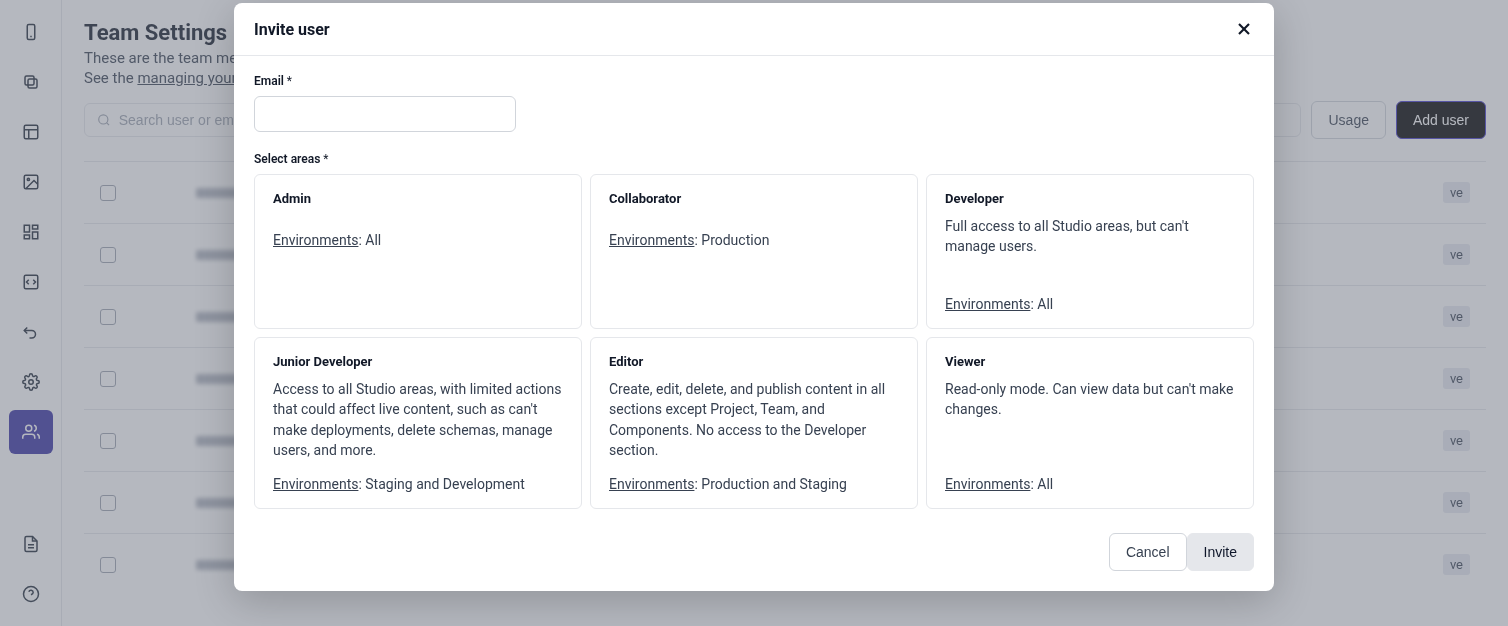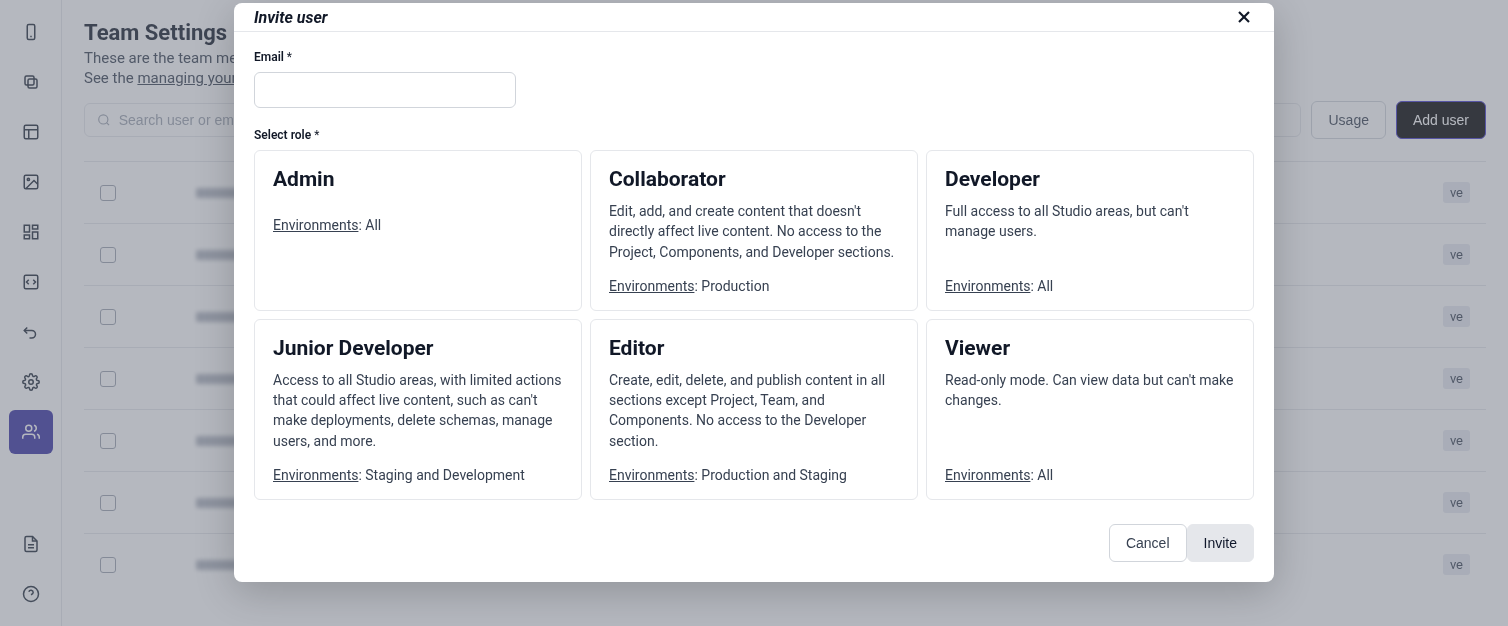--- a/index.html
+++ b/index.html
@@ -135,23 +135,22 @@
       border-radius: 8px;
       margin-top: 3px;
       box-shadow: 0 10px 40px rgba(0,0,0,0.2);
       display: flex;
       flex-direction: column;
     }
     .modal-header {
       display: flex;
       align-items: center;
       justify-content: space-between;
-      padding: 4px 20px;
+      padding: 16px 20px;
       border-bottom: 1px solid #e5e7eb;
-      font-style: italic;
     }
     .modal-title { font-size: 16px; font-weight: 700; color: #111827; }
     .close { cursor: pointer; color: #111827; }
     .modal-body { padding: 18px 20px 10px 20px; }
     .field-label {
       font-size: 12px;
       font-weight: 600;
       color: #111827;
       margin-bottom: 8px;
     }
@@ -172,21 +171,21 @@
     }
     .role-card {
       border: 1px solid #e5e7eb;
       border-radius: 6px;
       padding: 16px 18px;
       cursor: pointer;
       display: flex;
       flex-direction: column;
       min-height: 155px;
     }
-    .role-title { font-size: 21px; font-weight: 700; color: #111827; margin-bottom: 10px; }
+    .role-title { font-size: 13px; font-weight: 700; color: #111827; margin-bottom: 10px; }
     .role-desc { font-size: 14px; color: #374151; line-height: 1.45; flex: 1; }
     .role-env { font-size: 14px; color: #374151; margin-top: 16px; }
     .role-env .env-label { text-decoration: underline; }
     .modal-footer {
       display: flex;
       justify-content: flex-end;
       padding: 14px 20px 20px 20px;
     }
     .btn-disabled {
       background: #e5e7eb;
@@ -356,30 +355,29 @@
             <line x1="6" y1="6" x2="18" y2="18"></line>
           </svg>
       </div>
     </div>
     <div class="modal-body">
       <div class="field-label">
         <span>Email</span> <span class="req">*</span>
       </div>
       <input class="email-input" type="text" style="">
       <div class="field-label">
-        <span>Select role</span> <span class="req">*</span>
+        <span>Select areas</span> <span class="req">*</span>
       </div>
       <div class="roles">
         <div class="role-card">
           <div class="role-title">Admin</div>
           <div class="role-env"><span class="env-label">Environments</span><span>: All</span></div>
         </div>
         <div class="role-card">
           <div class="role-title">Collaborator</div>
-          <div class="role-desc">Edit, add, and create content that doesn't directly affect live content. No access to the Project, Components, and Developer sections.</div>
           <div class="role-env"><span class="env-label">Environments</span><span>: Production</span></div>
         </div>
         <div class="role-card">
           <div class="role-title">Developer</div>
           <div class="role-desc">Full access to all Studio areas, but can't manage users.</div>
           <div class="role-env"><span class="env-label">Environments</span><span>: All</span></div>
         </div>
         <div class="role-card">
           <div class="role-title">Junior Developer</div>
           <div class="role-desc">Access to all Studio areas, with limited actions that could affect live content, such as can't make deployments, delete schemas, manage users, and more.</div>

